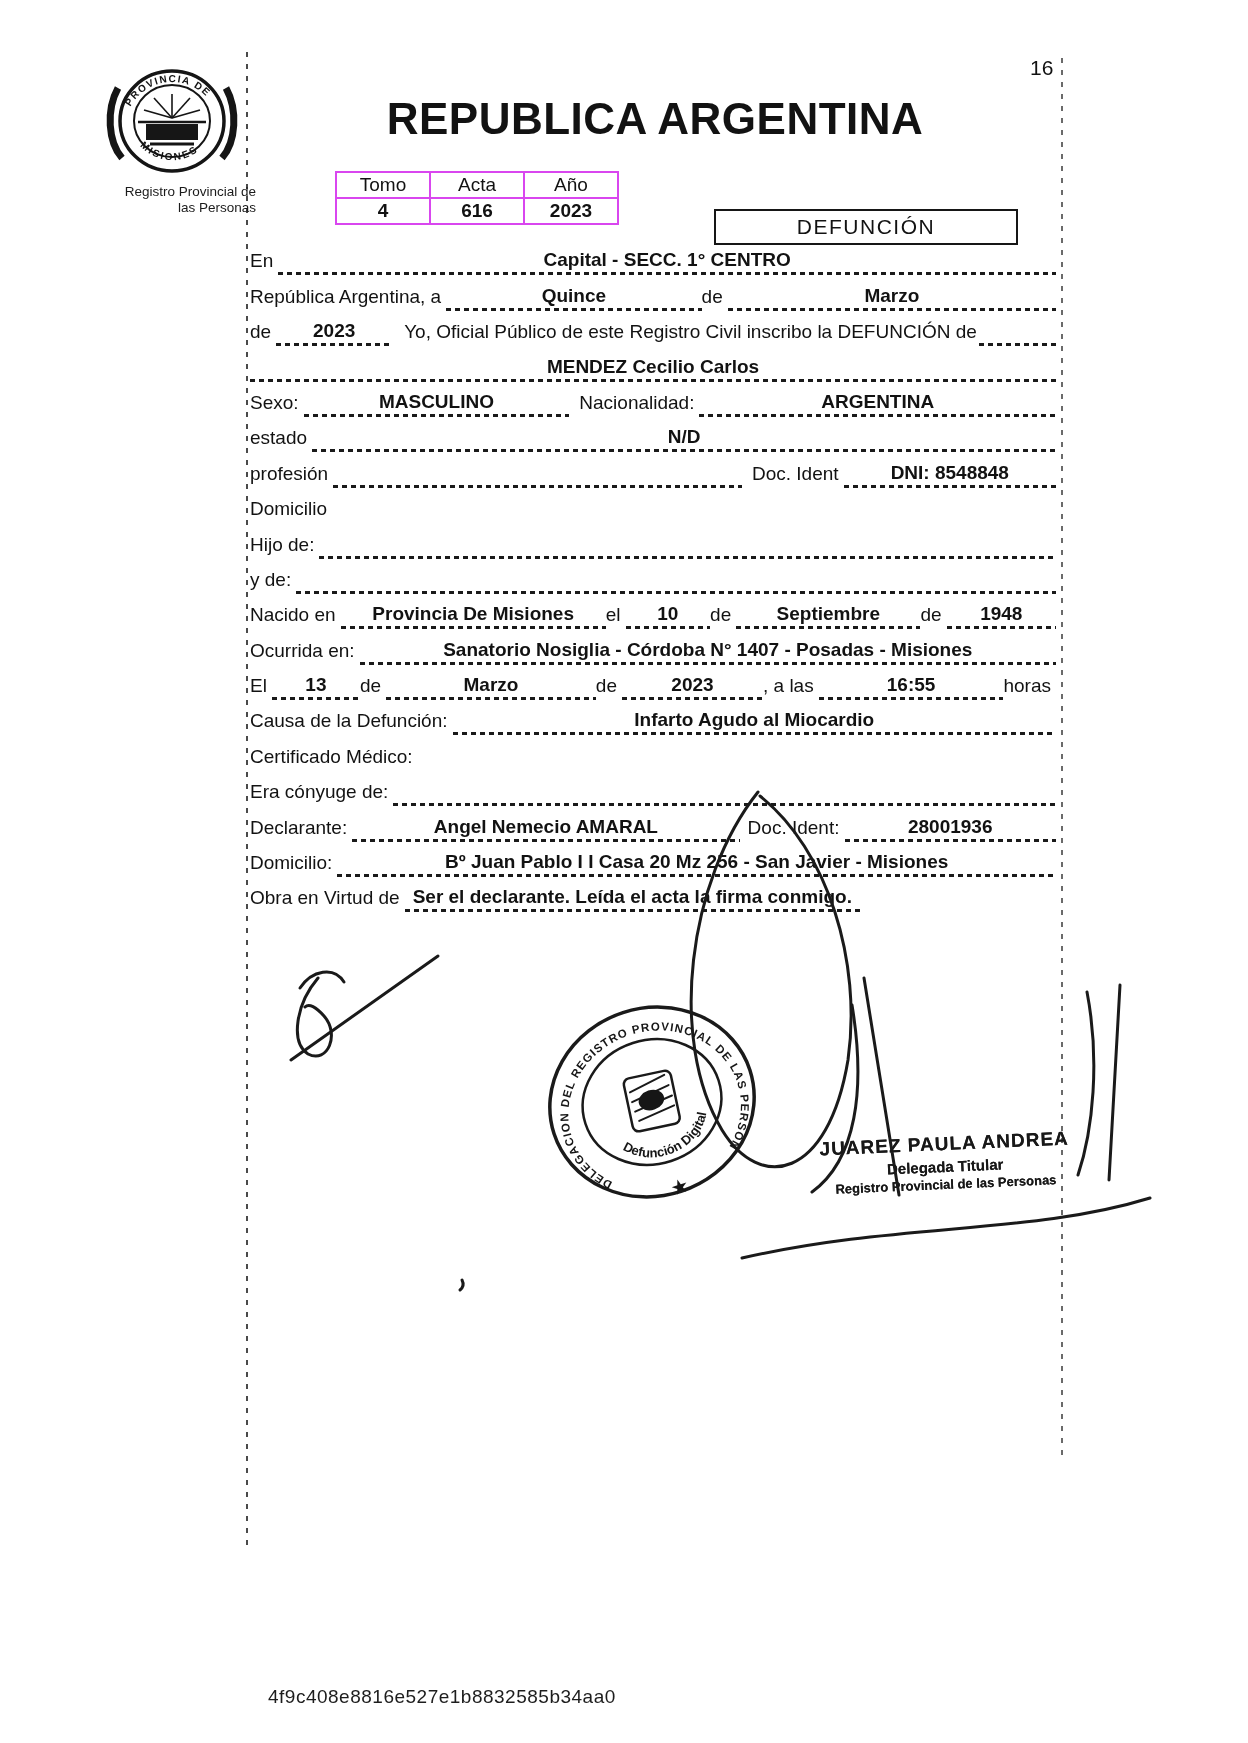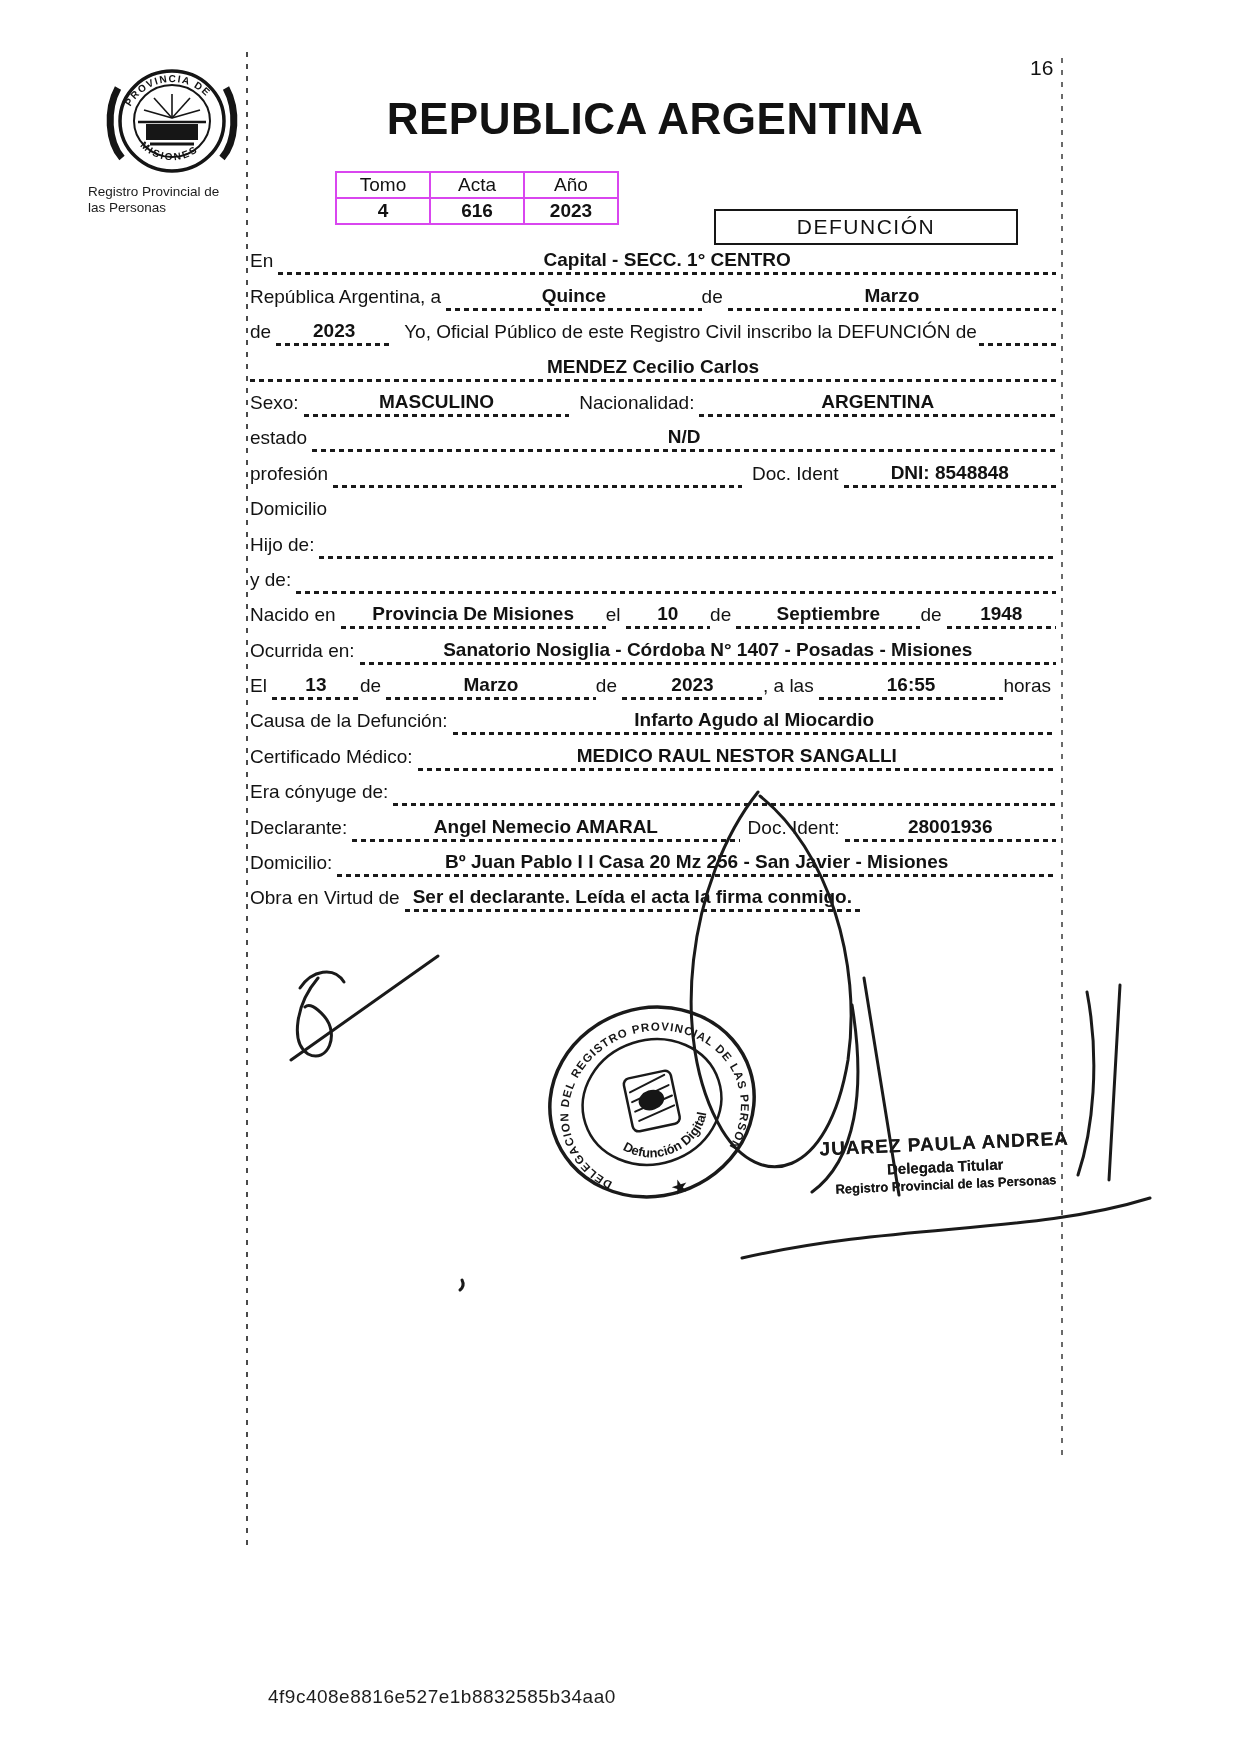--- a/index.html
+++ b/index.html
@@ -7,21 +7,21 @@
 
   
   .vline{position:absolute;width:2px;background:repeating-linear-gradient(to bottom,#2a2a2a 0 5px,transparent 5px 12px);opacity:.85;}
   .vline.left{left:246px;top:52px;height:1500px;}
   .vline.right{left:1061px;top:58px;height:1400px;opacity:.7;}
 
   .pagenum{position:absolute;left:1030px;top:56px;font-size:21px;}
 
   
   .logo{position:absolute;left:104px;top:60px;}
-  .logo-caption{position:absolute;left:88px;top:184px;width:168px;text-align:left;font-size:13.5px;line-height:16px;color:#1b1b1b;}
+  .logo-caption{position:absolute;left:88px;top:184px;width:168px;text-align:right;font-size:13.5px;line-height:16px;color:#1b1b1b;}
 
   .title{position:absolute;left:330px;top:94px;width:650px;text-align:center;font-size:44px;font-weight:700;letter-spacing:.5px;}
 
   
   .rec-table{position:absolute;left:335px;top:171px;border-collapse:collapse;}
   .rec-table th,.rec-table td{border:2px solid #d946ef;width:88px;height:21px;text-align:center;font-size:19px;padding:1px 2px;}
   .rec-table th{font-weight:400;}
   .rec-table td{font-weight:700;}
 
   .defbox{position:absolute;left:714px;top:173px;width:300px;height:32px;border:2px solid #161616;display:flex;align-items:center;justify-content:center;font-size:21px;letter-spacing:1.5px;margin-top:36px;}
@@ -193,21 +193,20 @@
     <span class="lbl">horas</span>
   </div>
 
   <div class="row">
     <span class="lbl">Causa de la Defunción:</span>
     <span class="val f1">Infarto Agudo al Miocardio</span>
   </div>
 
   <div class="row">
     <span class="lbl">Certificado Médico:</span>
-    <span class="val f1">MEDICO RAUL NESTOR SANGALLI</span>
   </div>
 
   <div class="row">
     <span class="lbl">Era cónyuge de:</span>
     <span class="val f1"></span>
   </div>
 
   <div class="row">
     <span class="lbl">Declarante:</span>
     <span class="val" style="flex:1.9 1 0;">Angel Nemecio AMARAL</span>

